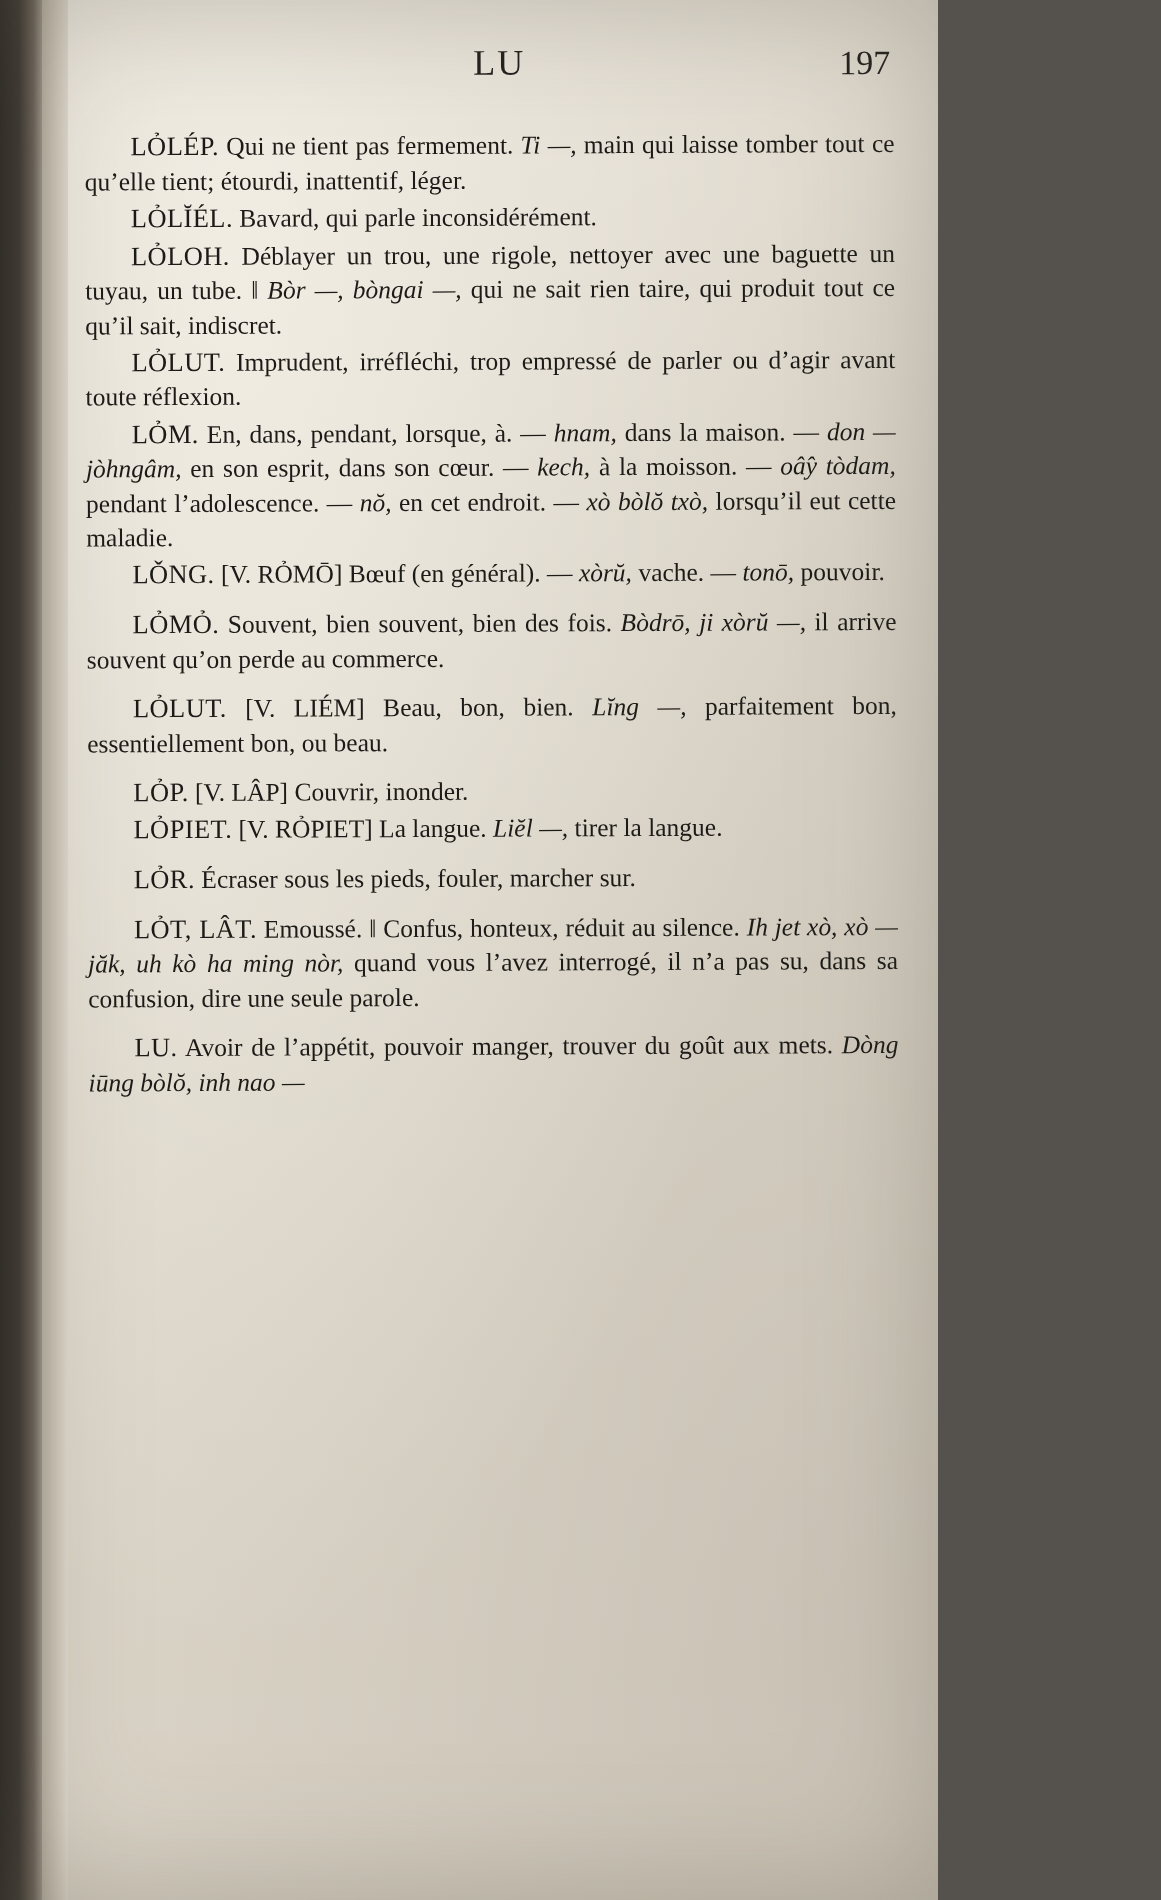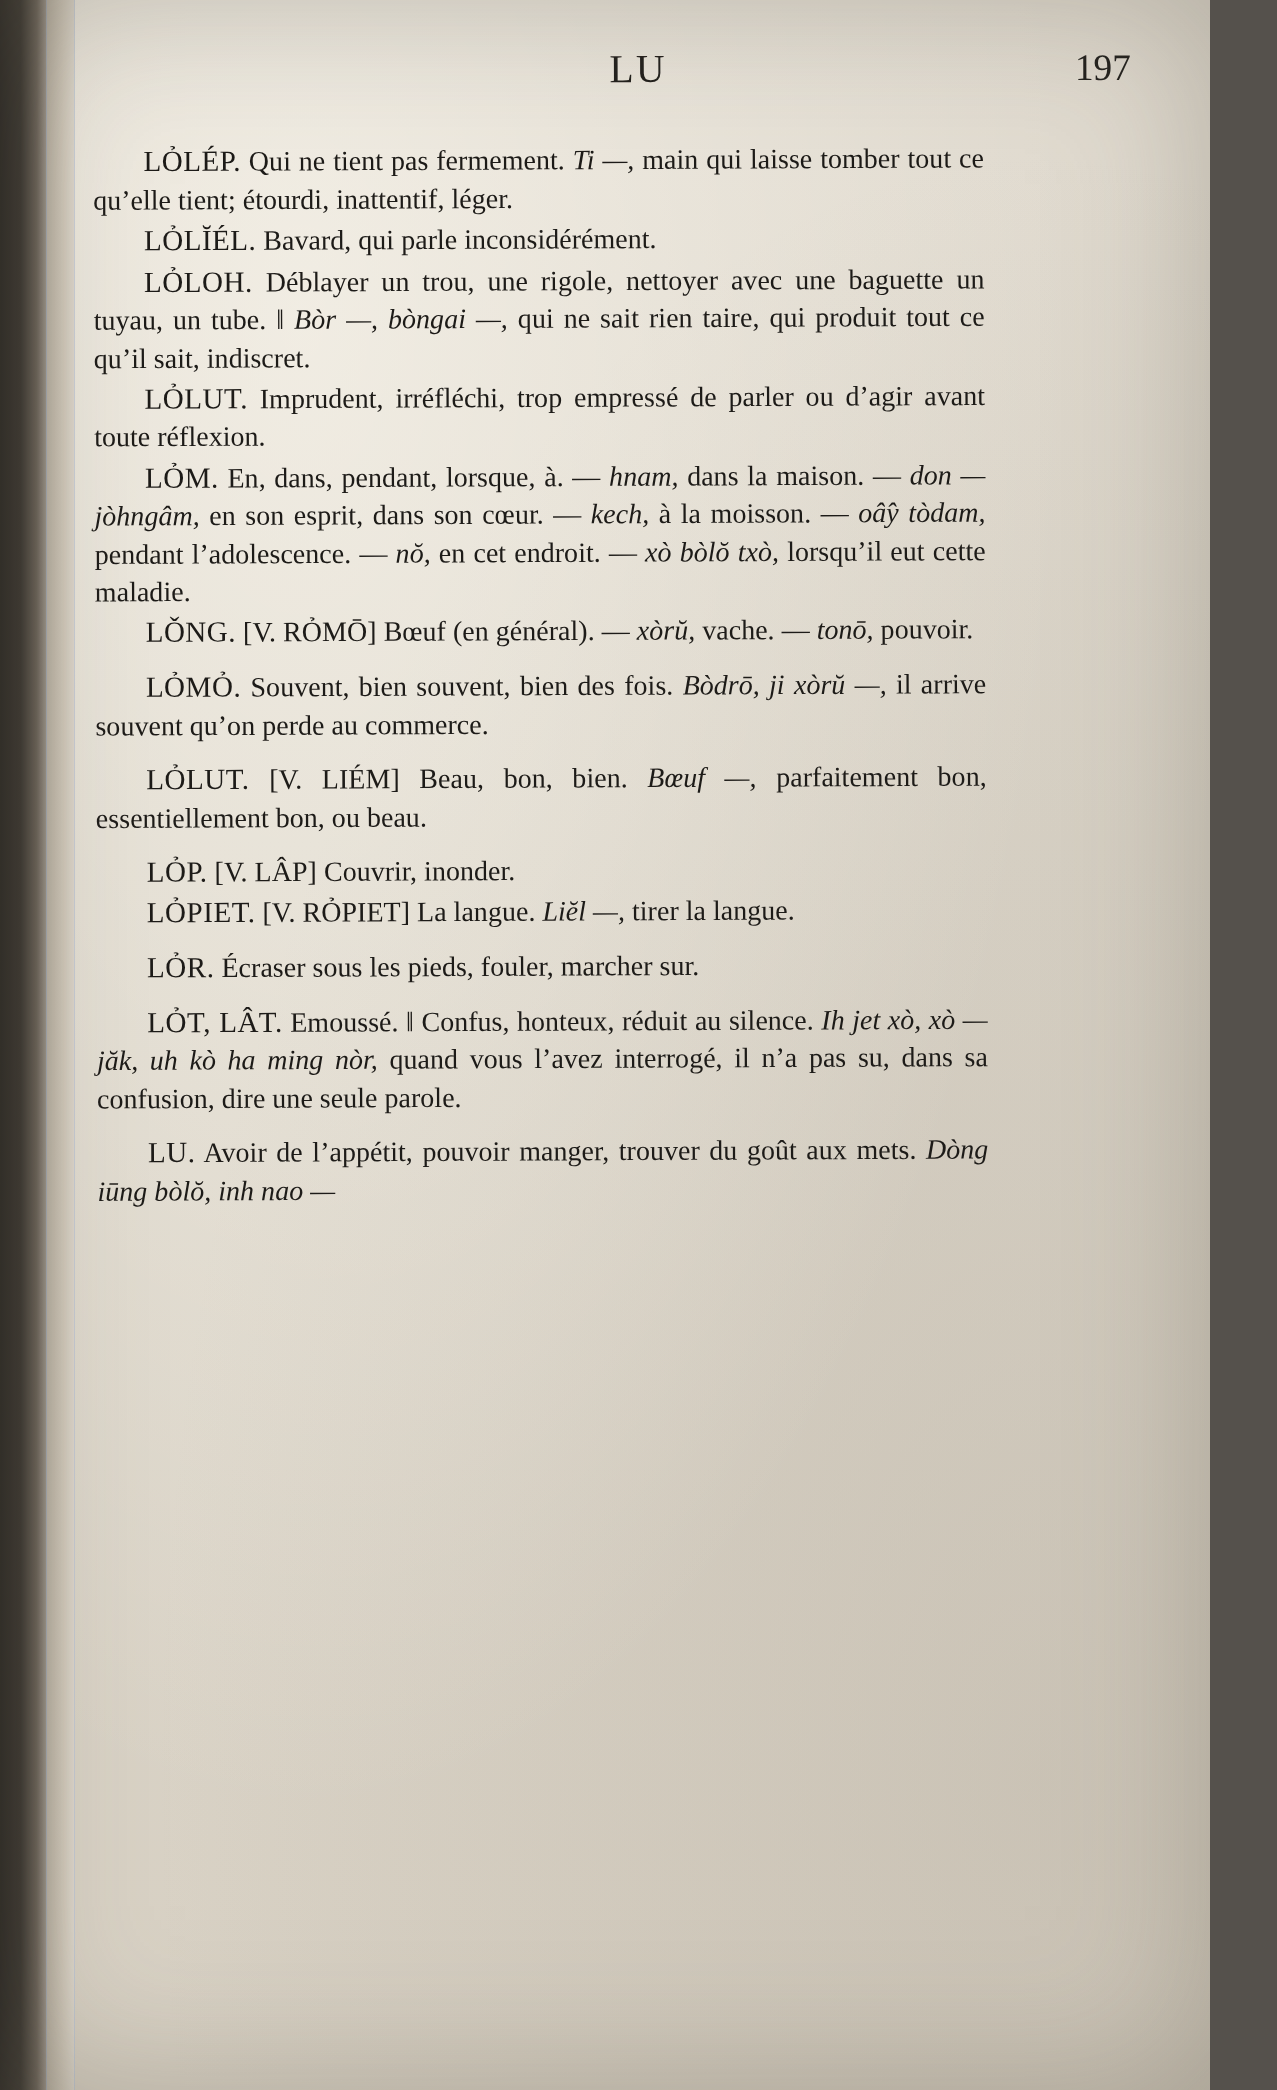--- a/index.html
+++ b/index.html
@@ -2,24 +2,24 @@
 <html><head>
 <meta charset="utf-8">
 <style>
   html, body {
     margin: 0;
     padding: 0;
     background: #55514c;
   }
   #page {
     position: relative;
-    width: 1100px;
+    width: 938px;
     height: 1900px;
     overflow: hidden;
-    background: #3b82f6;
+    background: #fef9c3;
     font-family: "Liberation Serif", serif;
   }
   
   .gutter-dark {
     position: absolute;
     left: 0; top: 0;
     width: 42px; height: 100%;
     background: linear-gradient(to right, #2b2824 0%, #3a3630 45%, #6a6258 80%, #9a9288 100%);
   }
   .gutter-edge {
@@ -51,21 +51,21 @@
   .head-title {
     position: absolute;
     left: 0; right: 0;
     text-align: center;
     font-size: 36px;
     letter-spacing: 2px;
     color: #211f1c;
   }
   .head-folio {
     position: absolute;
-    right: 68px;
+    right: 44px;
     top: 4px;
     font-size: 34px;
     color: #211f1c;
   }
   .col {
     position: absolute;
     top: 128px;
     left: 20px;
     width: 810px;
     color: #1d1b18;
@@ -132,21 +132,21 @@
 
       <p class="entry">
         <span class="hw">LǑNG.</span><span> [V. RỎMŌ] Bœuf (en général). — </span><span class="it">xòrŭ,</span><span> vache. — </span><span class="it">tonō,</span><span> pouvoir.</span>
       </p>
 
       <p class="entry gap">
         <span class="hw">LỎMỎ.</span><span> Souvent, bien souvent, bien des fois. </span><span class="it">Bòdrō, ji xòrŭ —,</span><span> il arrive souvent qu’on perde au commerce.</span>
       </p>
 
       <p class="entry gap">
-        <span class="hw">LỎLUT.</span><span> [V. LIÉM] Beau, bon, bien. </span><span class="it">Bœuf —,</span><span> parfaitement bon, essentiellement bon, ou beau.</span>
+        <span class="hw">LỎLUT.</span><span> [V. LIÉM] Beau, bon, bien. </span><span class="it">Lĭng —,</span><span> parfaitement bon, essentiellement bon, ou beau.</span>
       </p>
 
       <p class="entry gap">
         <span class="hw">LỎP.</span><span> [V. LÂP] Couvrir, inonder.</span>
       </p>
 
       <p class="entry">
         <span class="hw">LỎPIET.</span><span> [V. RỎPIET] La langue. </span><span class="it">Liĕl —,</span><span> tirer la langue.</span>
       </p>
 

